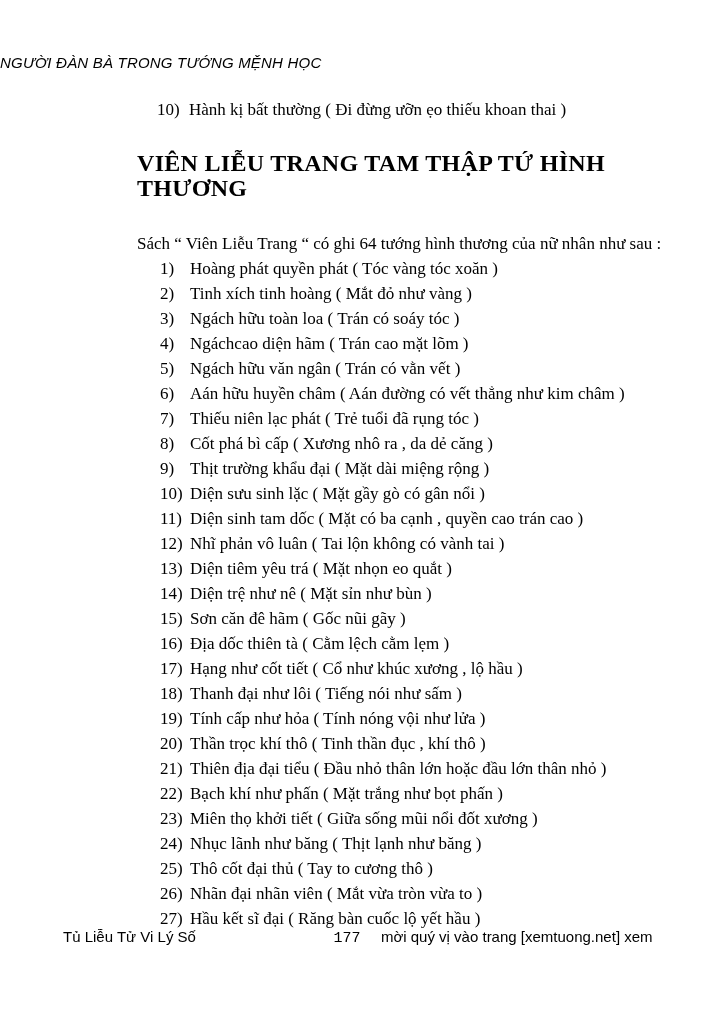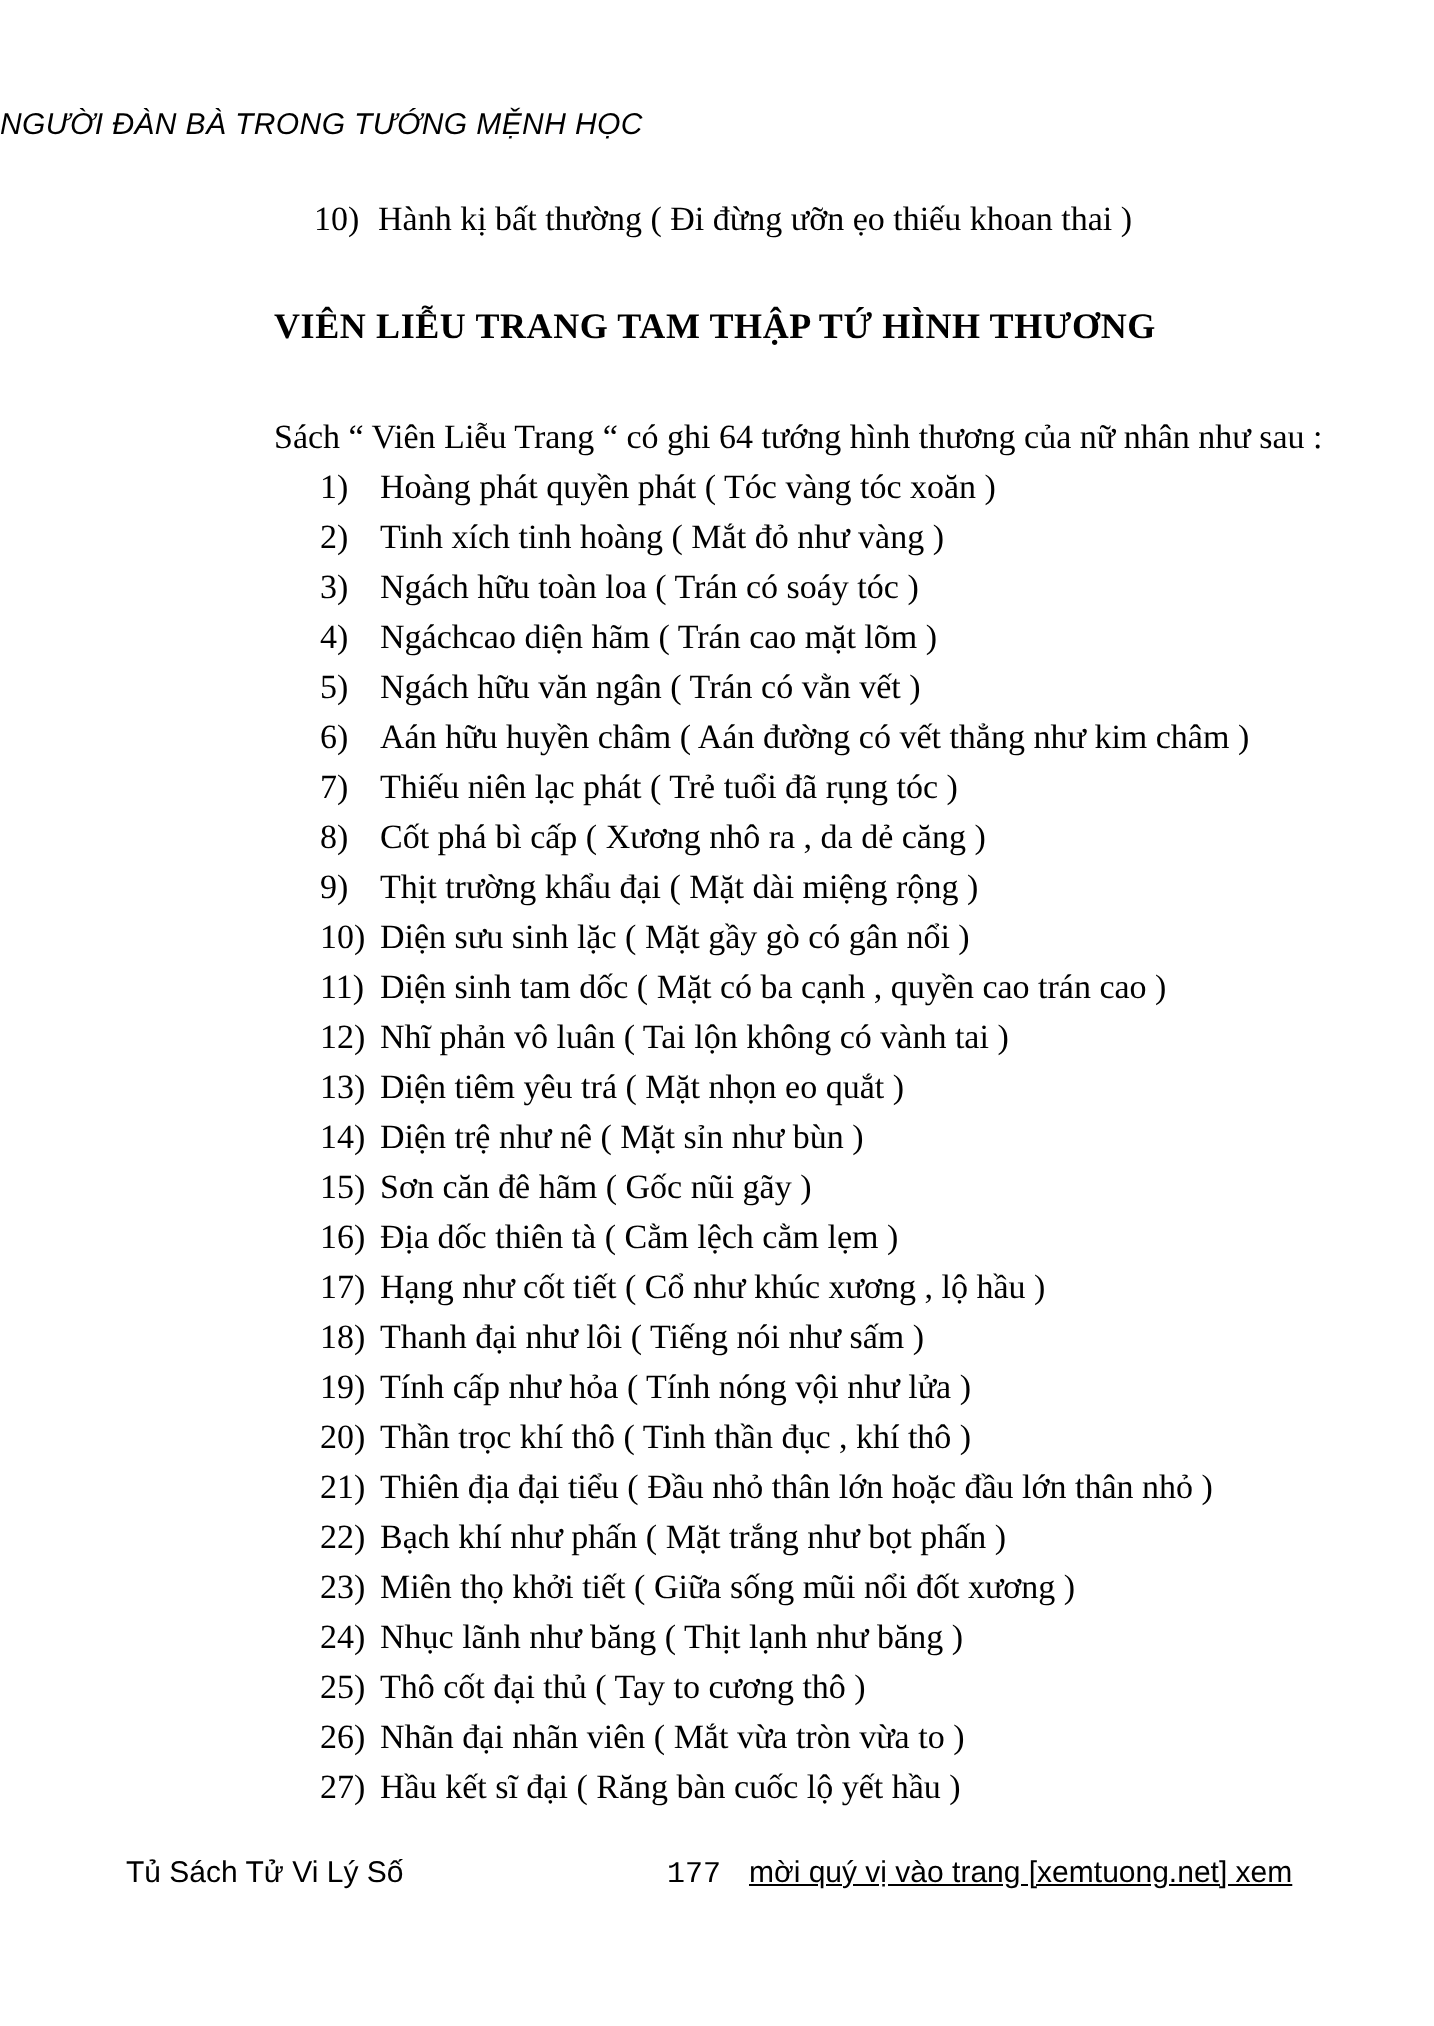--- a/index.html
+++ b/index.html
@@ -28,40 +28,40 @@
     line-height:25px;
   }
   .prior-item {
     margin-top:26px;
     margin-left:20px;
   }
   .prior-item .num { display:inline-block; min-width:32px; }
   .section-heading {
     margin-top:29px;
     font-weight:bold;
-    font-size:18px;
+    font-size:24px;
     letter-spacing:0.3px;
   }
   .intro { margin-top:30px; }
   .list { margin-left:23px; }
   .list-item { line-height:25px; white-space:nowrap; }
   .list-item .num { display:inline-block; min-width:30px; }
   .footer {
     position:absolute;
     left:63px; right:58px;
     top:928px;
     display:grid;
     grid-template-columns:1fr auto 1fr;
     align-items:baseline;
     font-family:"Liberation Sans", sans-serif;
     font-size:15px;
   }
   .footer .left  { text-align:left; }
   .footer .page-num { text-align:center; transform:translateX(-14px);font-family:Liberation Mono, monospace; }
-  .footer .right { text-align:left;text-decoration:underline; }
+  .footer .right { text-align:center; }
 </style>
 </head>
 <body>
 
 <div class="page">
 
   <div class="doc-title">NGƯỜI ĐÀN BÀ TRONG TƯỚNG MỆNH HỌC</div>
 
   <div class="content">
 
@@ -99,18 +99,18 @@
         <div class="list-item"><span class="num">23)</span><span>Miên thọ khởi tiết ( Giữa sống mũi nổi đốt xương )</span></div>
         <div class="list-item"><span class="num">24)</span><span>Nhục lãnh như băng ( Thịt lạnh như băng )</span></div>
         <div class="list-item"><span class="num">25)</span><span>Thô cốt đại thủ ( Tay to cương thô )</span></div>
         <div class="list-item"><span class="num">26)</span><span>Nhãn đại nhãn viên ( Mắt vừa tròn vừa to )</span></div>
         <div class="list-item"><span class="num">27)</span><span>Hầu kết sĩ đại ( Răng bàn cuốc lộ yết hầu )</span></div>
       </div>
 
   </div>
 
   <div class="footer">
-    <span class="left">Tủ Sách Tử Vi Lý Số</span>
+    <span class="left">Tủ Liễu Tử Vi Lý Số</span>
     <span class="page-num">177</span>
     <span class="right">mời quý vị vào trang [xemtuong.net] xem</span>
   </div>
 
 </div>
 
 </body></html>

